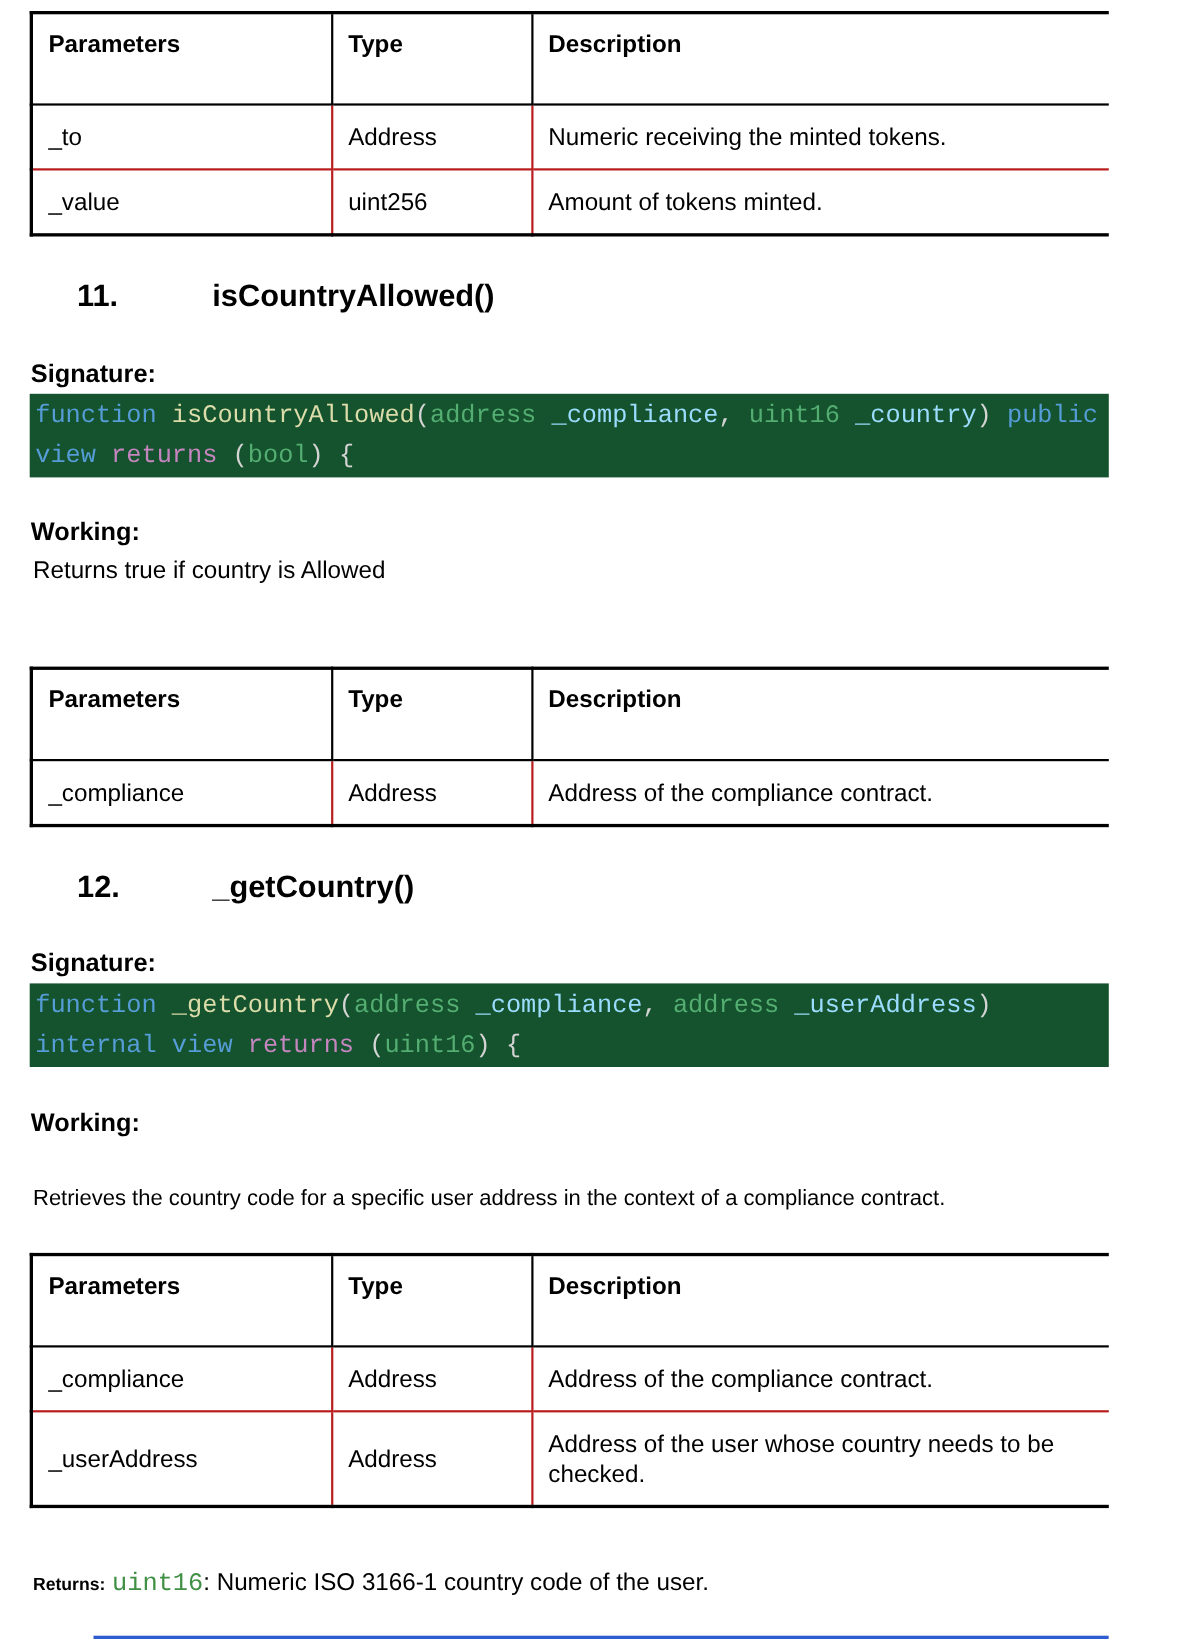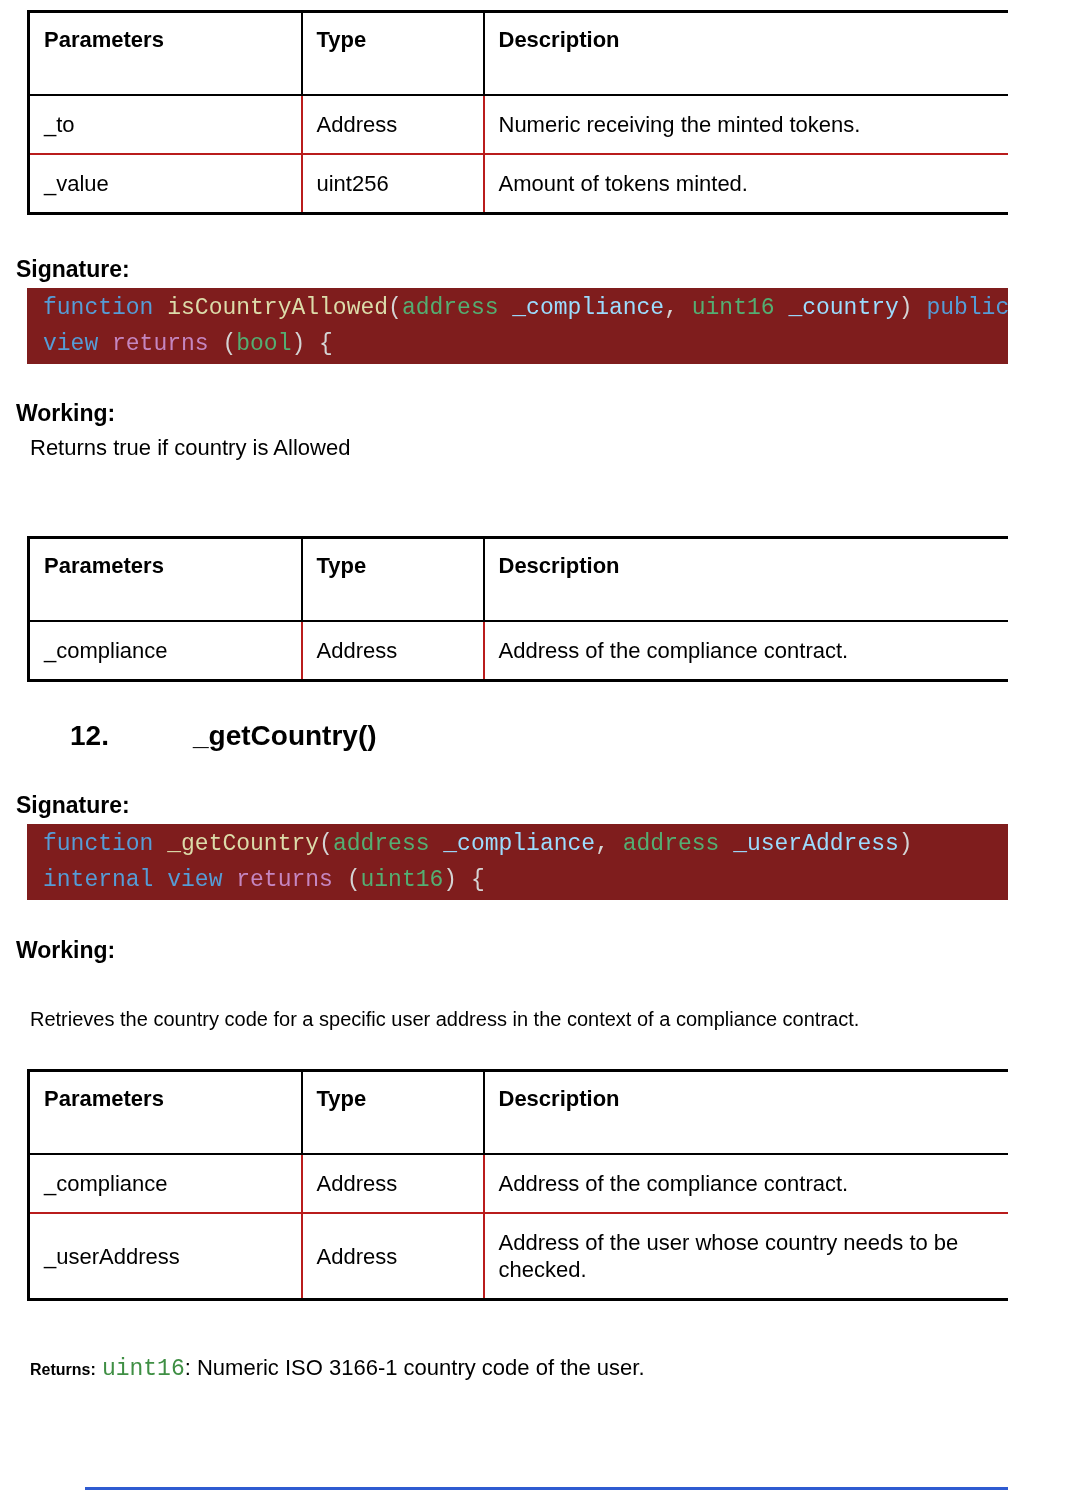--- a/index.html
+++ b/index.html
@@ -42,43 +42,43 @@
   .t2{margin-top:75px;}
   .t3{margin-top:33px;}
   
   .fn-heading{
     margin:37px 0 0 70px;
     font-size:28px;font-weight:bold;
     line-height:33px;
   }
   .fn-heading .fn-num{display:inline-block;width:123px;}
   .label-line{
-    margin:0 0 0 16px;
+    margin:0 0 0 28px;
     font-size:23px;font-weight:bold;
     line-height:27px;
   }
   .sig1{margin-top:41px;}
   .sig2{margin-top:40px;}
   .wrk1{margin-top:36px;}
   .wrk2{margin-top:37px;}
   .body-line{
     margin:7px 0 0 30px;
     font-size:22px;line-height:27px;
   }
   .body-par{
     margin:38px 30px 0 30px;
     width:960px;
     font-size:20px;line-height:34px;
   }
   
   .code-block{
     margin:5px 0 0 27px;
     width:1030px;
-    background:#7f1d1d;
-    padding:2px 16px;
+    background:#14532d;
+    padding:2px 5px;
     font-family:"Liberation Mono","DejaVu Sans Mono",monospace;
     font-size:23px;
   }
   .code-block .code-line{line-height:36px;white-space:pre;}
   .tok-kw{color:#569cd6;}
   .tok-fn{color:#dcdcaa;}
   .tok-ty{color:#54ae72;}
   .tok-vr{color:#9cdcfe;}
   .tok-ct{color:#c586c0;}
   .tok-pl{color:#d4d4d4;}
@@ -125,20 +125,23 @@
           <td>Numeric receiving the minted tokens.</td>
         </tr>
         <tr>
           <td>_value</td>
           <td>uint256</td>
           <td>Amount of tokens minted.</td>
         </tr>
       </tbody>
     </table>
 
+  <h2 class="fn-heading">
+    <span class="fn-num">11.</span><span class="fn-title">isCountryAllowed()</span>
+  </h2>
 
   <div class="label-line sig1">Signature:</div>
 
   <div class="code-block">
       <div class="code-line"><span class="tok-kw">function </span><span class="tok-fn">isCountryAllowed</span><span class="tok-pl">(</span><span class="tok-ty">address </span><span class="tok-vr">_compliance</span><span class="tok-pl">, </span><span class="tok-ty">uint16 </span><span class="tok-vr">_country</span><span class="tok-pl">) </span><span class="tok-kw">public</span></div>
       <div class="code-line"><span class="tok-kw">view </span><span class="tok-ct">returns </span><span class="tok-pl">(</span><span class="tok-ty">bool</span><span class="tok-pl">) {</span></div>
     </div>
 
   <div class="label-line wrk1">Working:</div>
   <div class="body-line">Returns true if country is Allowed</div>

